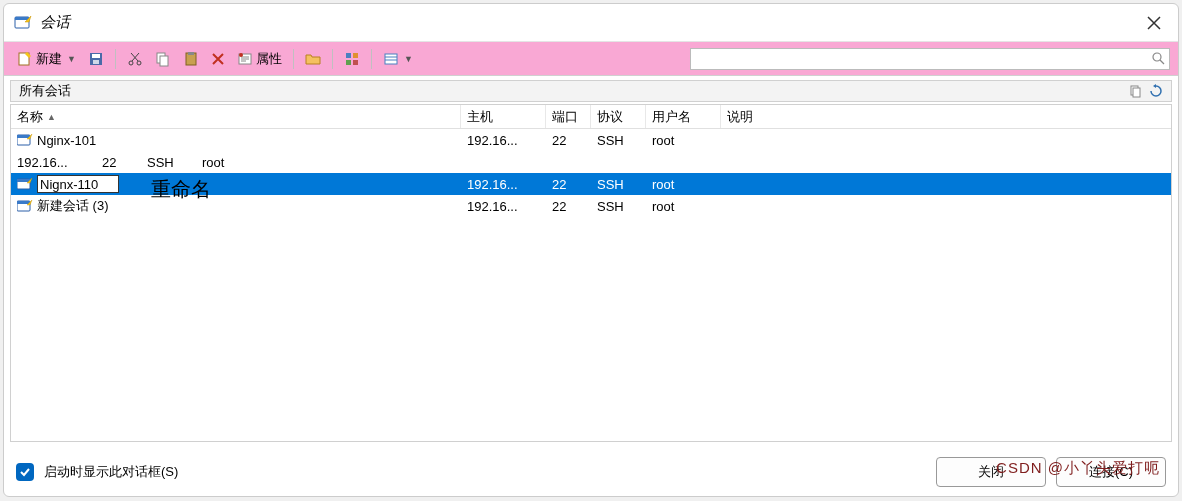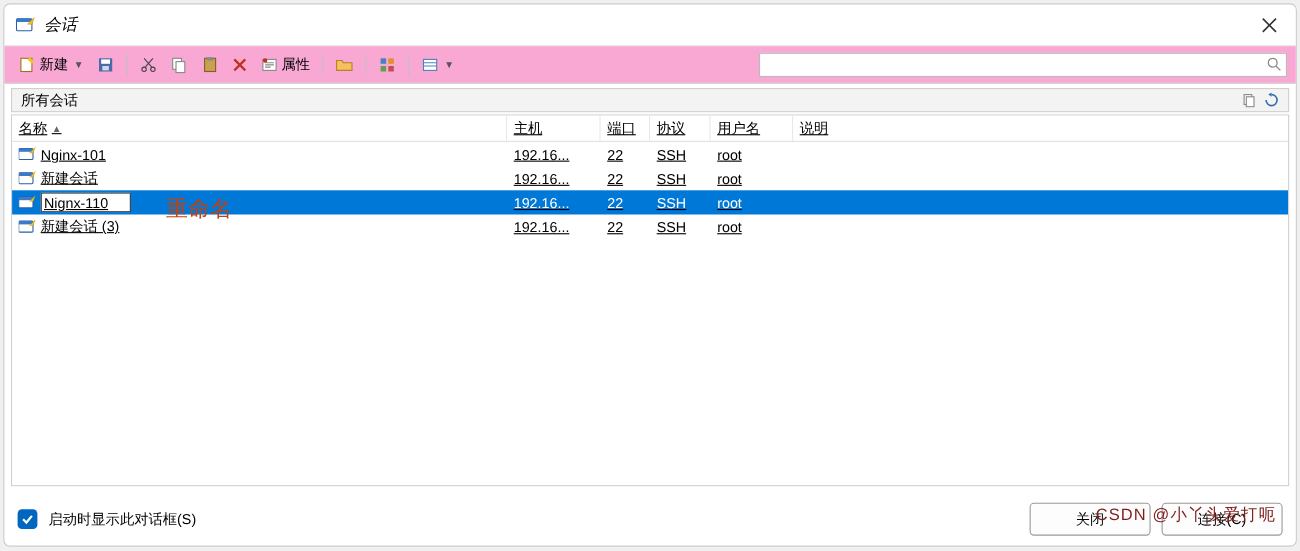--- a/index.html
+++ b/index.html
@@ -75,21 +75,20 @@
     }
     .folder-bar .lbl { flex: 1; }
     .folder-bar .ricons { display: flex; gap: 6px; }
     .list-wrap {
       flex: 1;
       margin: 2px 6px 6px 6px;
       border: 1px solid #d0d0d0;
       background: #fff;
       display: flex; flex-direction: column;
       overflow: hidden;
-      text-decoration: underline;
     }
     .col-headers {
       display: flex;
       background: #fff;
       border-bottom: 1px solid #e0e0e0;
       height: 24px;
       align-items: center;
       font-size: 13px;
     }
     .col-headers > div {
@@ -122,21 +121,21 @@
       background: #fff;
       color: #000;
       font-size: 13px;
       padding: 0 2px;
       width: 82px;
       height: 18px;
       font-family: inherit;
     }
     .annotation {
       position: absolute;
-      color: #c2410c;
+      color: #000000;
       font-size: 20px;
       font-weight: 500;
       pointer-events: none;
     }
     .footer {
       display: flex;
       align-items: center;
       padding: 8px 12px;
       gap: 10px;
       height: 48px;
@@ -327,30 +326,20 @@
             </span>
             <span>Nginx-101</span>
           </div>
           <div class="col-host">192.16...</div>
           <div class="col-port">22</div>
           <div class="col-proto">SSH</div>
           <div class="col-user">root</div>
           <div class="col-desc"></div>
         </div>
         <div class="row">
-          <div class="col-name">
-            <span class="session-icon">
-              <svg width="16" height="14" viewBox="0 0 16 14">
-                <rect x="0" y="2" width="13" height="10" rx="1" fill="#fff" stroke="#2a5ea8" stroke-width="1"></rect>
-                <rect x="0" y="2" width="13" height="3" fill="#3a7ac8"></rect>
-                <path d="M10 6 L15 1 L13 6 Z" fill="#f5c518" stroke="#c89000" stroke-width="0.4"></path>
-              </svg>
-            </span>
-            <span>新建会话</span>
-          </div>
           <div class="col-host">192.16...</div>
           <div class="col-port">22</div>
           <div class="col-proto">SSH</div>
           <div class="col-user">root</div>
           <div class="col-desc"></div>
         </div>
         <div class="row selected">
           <div class="col-name">
             <span class="session-icon">
               <svg width="16" height="14" viewBox="0 0 16 14">

